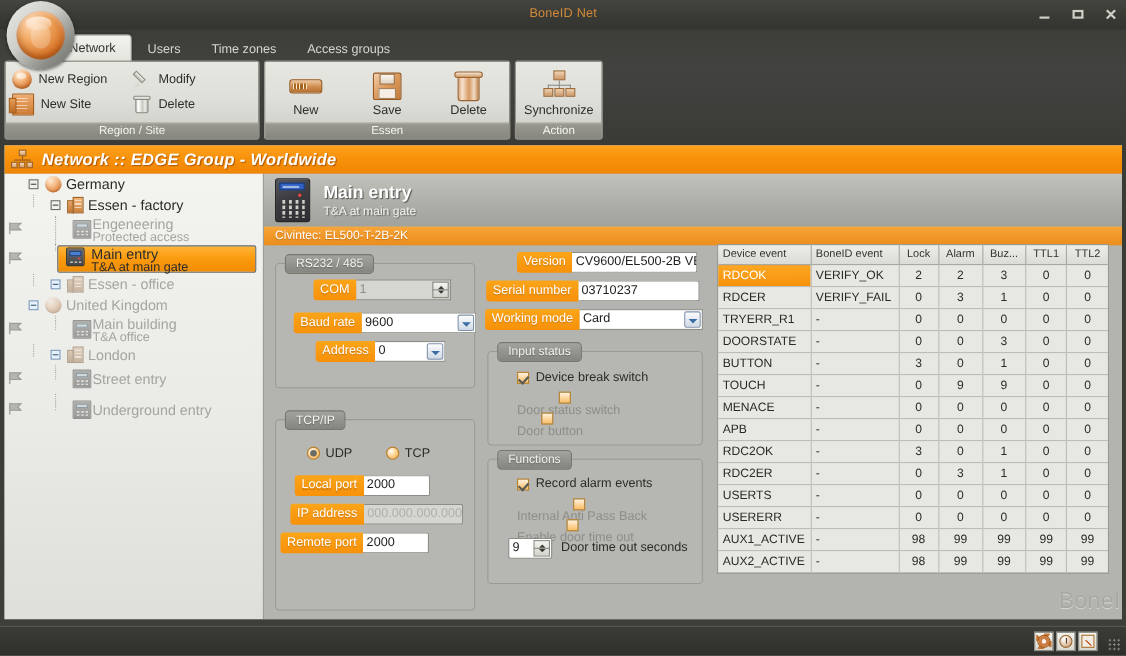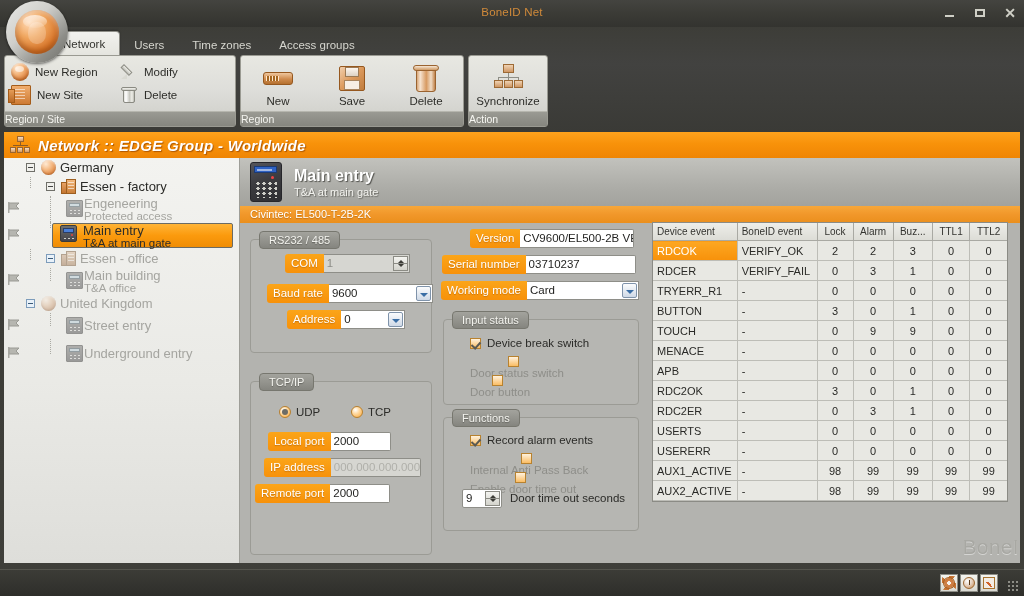--- a/index.html
+++ b/index.html
@@ -79,21 +79,21 @@
   }
   .rgroup{
     position:relative;
     background:linear-gradient(#e8e8e2 0%,#dededa 48%,#cdcdc7 100%);
     border:1px solid #9a9a92;border-radius:3px;
     margin-right:4px;box-sizing:border-box;
     display:flex;flex-direction:column;
   }
   .rgroup-body{flex:1;display:flex;align-items:center;}
   .rgroup-title{
-    height:14px;line-height:14px;font-size:10.5px;
+    height:14px;line-height:14px;text-align:center;font-size:10.5px;
     color:#f4f4ef;background:linear-gradient(#9a9a93,#86867f);
     border-top:1px solid #b6b6ae;
   }
   .rgroup.action .rgroup-title{background:linear-gradient(#9a9a93,#86867f);color:#f6f6f1;}
 
   .g-regions{width:232px;}
   .g-device{width:224px;}
   .g-action{width:80px;}
 
   .small-cmds{display:flex;flex-wrap:wrap;padding:4px 6px;width:100%;box-sizing:border-box;}
@@ -464,21 +464,21 @@
                 <span class="ic-save-lbl"></span>
               </span>
               <span>Save</span>
             </div>
             <div class="big-cmd">
               <span class="ic ic-trash-lg"></span>
               <span>Delete</span>
             </div>
           </div>
         </div>
-        <div class="rgroup-title">Region</div>
+        <div class="rgroup-title">Essen</div>
       </div>
 
       <div class="rgroup g-action action">
         <div class="rgroup-body">
           <div class="big-cmds">
             <div class="big-cmd">
               <span class="ic ic-sync">
                 <i class="nd top"></i>
                   <i class="ln v"></i>
                   <i class="ln h"></i>
@@ -563,39 +563,48 @@
         <div class="tnode" style="height:19px">
           <i class="dots" style="left:26px;top:0;height:11px"></i>
           <i class="expander" style="left:42px;top:5px"></i>
           <i class="ic ic-site dim" style="left:57px;top:2px">
             <i class="a"></i>
               <i class="b"></i>
           </i>
           <span class="tl1 dimtext" style="position:absolute;left:76px;top:3px">Essen - office</span>
         </div>
 
+        <div class="tnode" style="height:19px">
+          <i class="expander" style="left:22px;top:5px"></i>
+          <i class="ic ic-globe-sm dim" style="left:37px;top:2px;width:15px;height:15px"></i>
+          <span class="tl1 dimtext" style="position:absolute;left:56px;top:3px">United Kingdom</span>
+        </div>
+
         <div class="tnode" style="height:26px">
           <span class="flag" style="left:4px;top:6px">
             <svg width="13" height="11" viewBox="0 0 13 11">
                 <path d="M1 1 L11 1 L8 4 L11 7 L1 7 Z" fill="#b6b6b0" stroke="#9a9a94"></path>
                 <rect x="0" y="0" width="1.5" height="11" fill="#a8a8a2"></rect>
               </svg>
           </span>
           <i class="dots" style="left:46px;top:0;height:13px"></i>
           <i class="ic ic-reader dim" style="left:62px;top:4px"></i>
           <span class="tl1 dimtext" style="position:absolute;left:80px;top:1px">Main building</span>
           <span class="tl2 dimtext" style="position:absolute;left:80px;top:14px">T&amp;A office</span>
         </div>
 
         <div class="tnode" style="height:19px">
-          <i class="expander" style="left:22px;top:5px"></i>
-          <i class="ic ic-globe-sm dim" style="left:37px;top:2px;width:15px;height:15px"></i>
-          <span class="tl1 dimtext" style="position:absolute;left:56px;top:3px">United Kingdom</span>
-        </div>
-
+          <i class="dots" style="left:26px;top:0;height:11px"></i>
+          <i class="expander" style="left:42px;top:5px"></i>
+          <i class="ic ic-site dim" style="left:57px;top:2px">
+            <i class="a"></i>
+              <i class="b"></i>
+          </i>
+          <span class="tl1 dimtext" style="position:absolute;left:76px;top:3px">London</span>
+        </div>
 
         <div class="tnode" style="height:26px">
           <span class="flag" style="left:4px;top:6px">
             <svg width="13" height="11" viewBox="0 0 13 11">
                 <path d="M1 1 L11 1 L8 4 L11 7 L1 7 Z" fill="#b6b6b0" stroke="#9a9a94"></path>
                 <rect x="0" y="0" width="1.5" height="11" fill="#a8a8a2"></rect>
               </svg>
           </span>
           <i class="dots" style="left:46px;top:0;height:13px"></i>
           <i class="ic ic-reader dim" style="left:62px;top:4px"></i>
@@ -782,20 +791,29 @@
                 <tr>
                   <td class="evt">TRYERR_R1</td>
                   <td>-</td>
                   <td class="num">0</td>
                   <td class="num">0</td>
                   <td class="num">0</td>
                   <td class="num">0</td>
                   <td class="num">0</td>
                 </tr>
                 <tr>
+                  <td class="evt">DOORSTATE</td>
+                  <td>-</td>
+                  <td class="num">0</td>
+                  <td class="num">0</td>
+                  <td class="num">3</td>
+                  <td class="num">0</td>
+                  <td class="num">0</td>
+                </tr>
+                <tr>
                   <td class="evt">BUTTON</td>
                   <td>-</td>
                   <td class="num">3</td>
                   <td class="num">0</td>
                   <td class="num">1</td>
                   <td class="num">0</td>
                   <td class="num">0</td>
                 </tr>
                 <tr>
                   <td class="evt">TOUCH</td>

